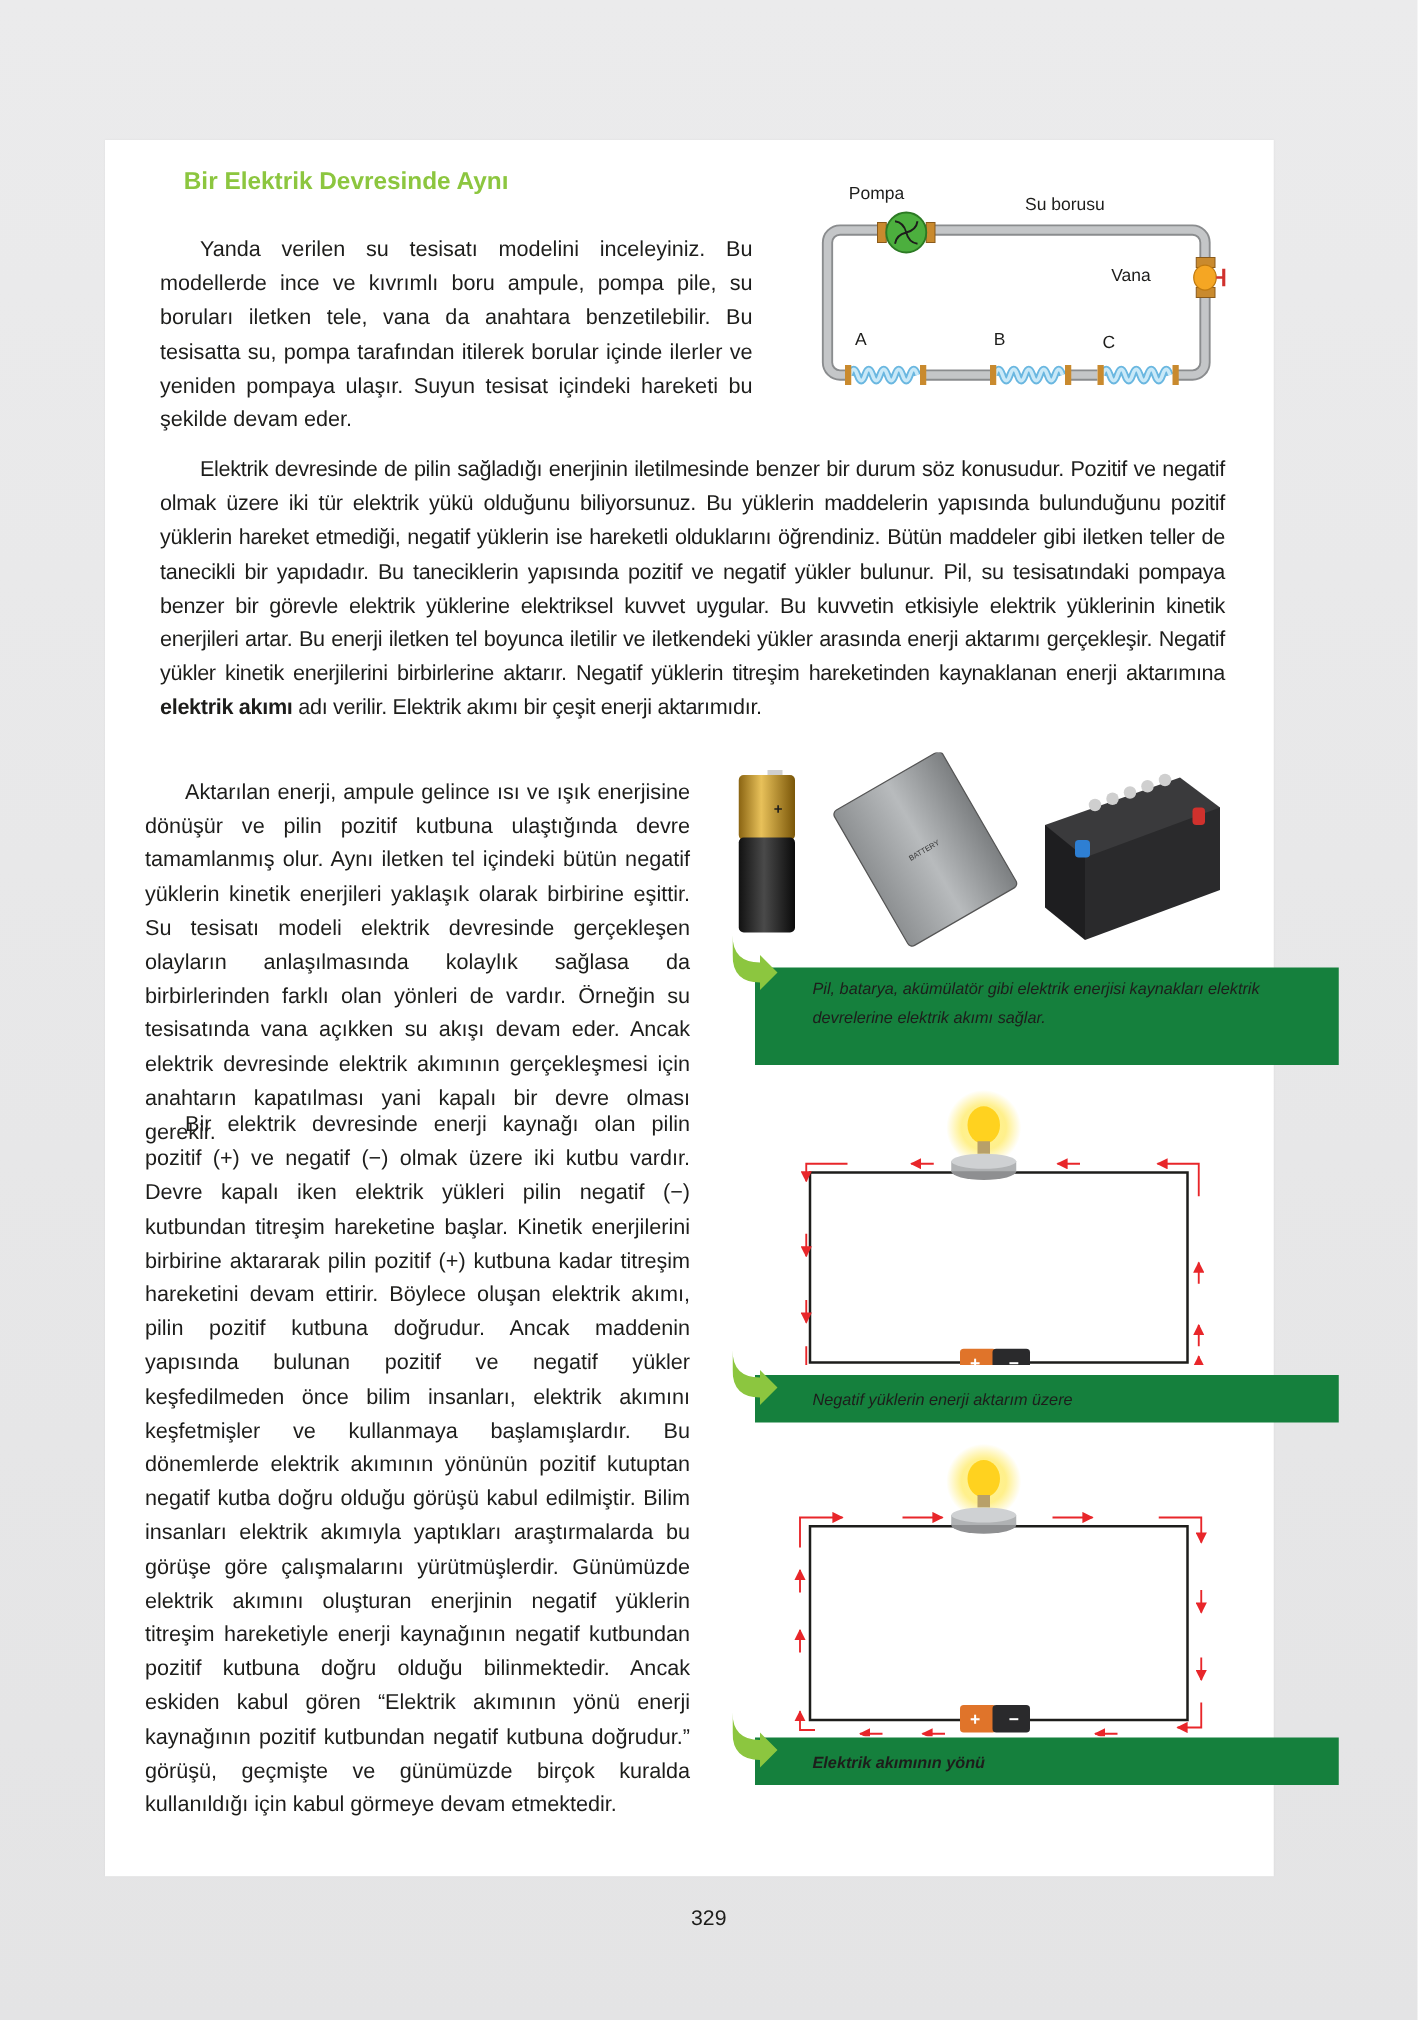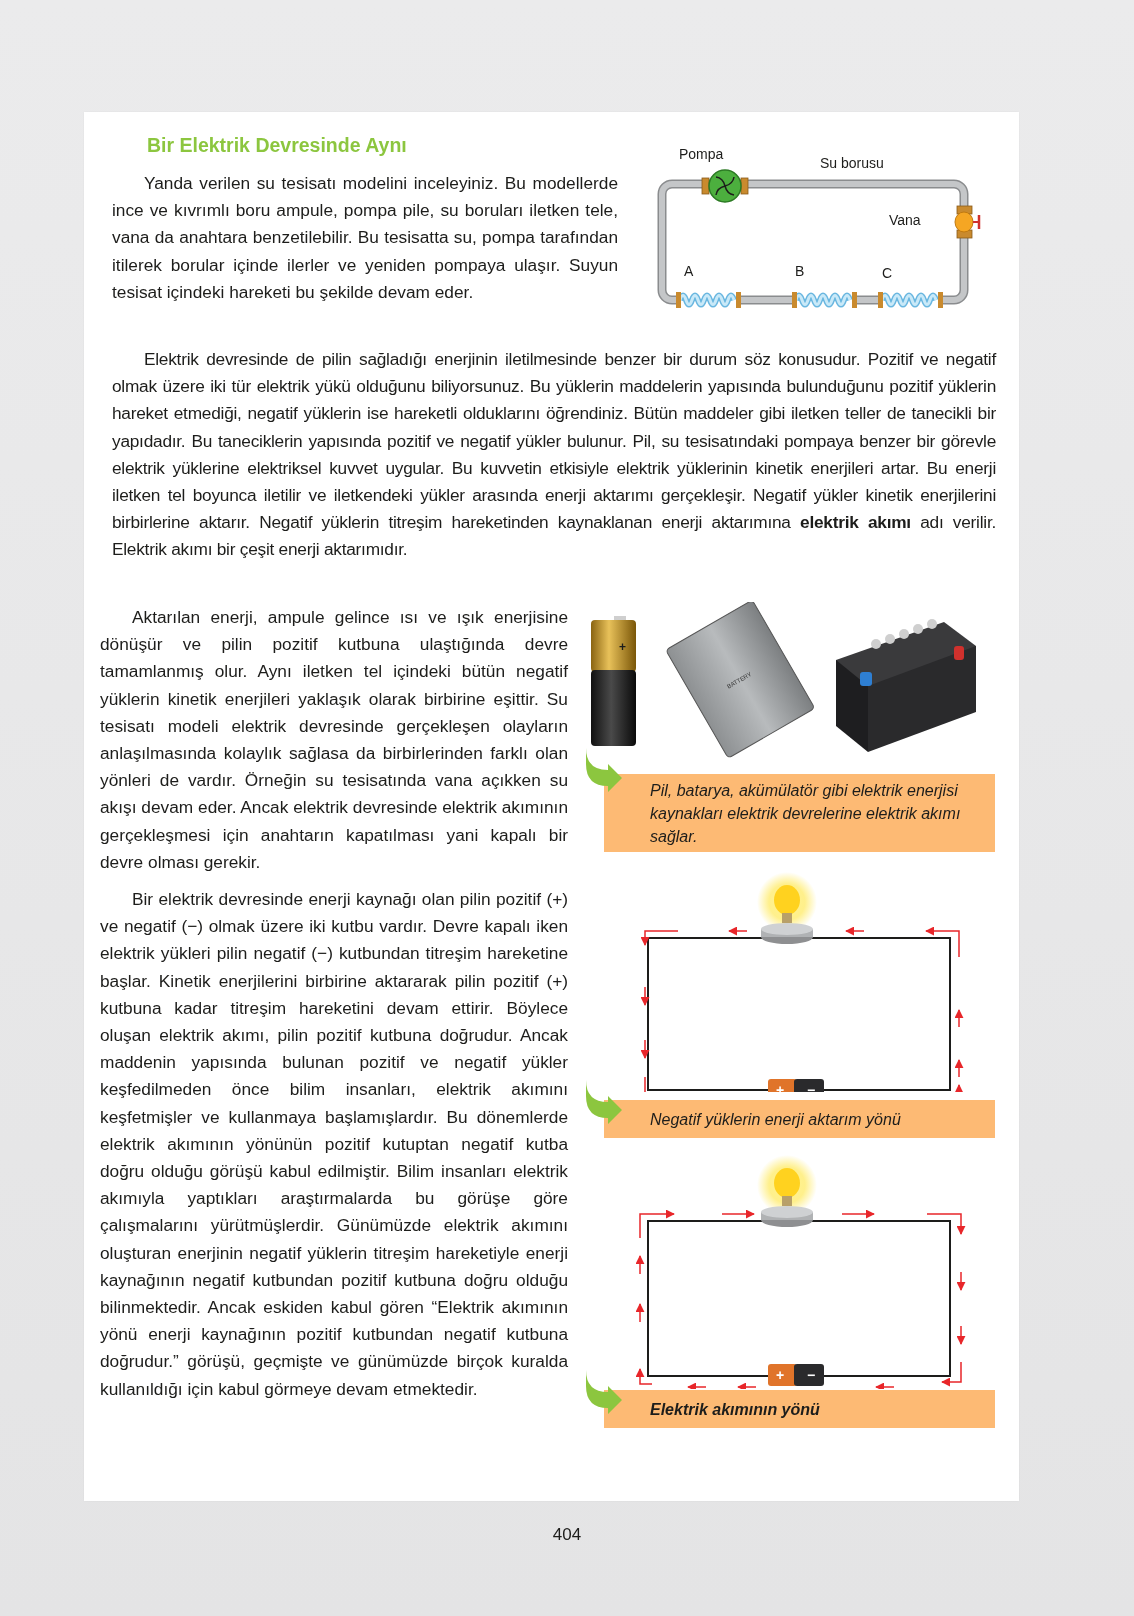--- a/index.html
+++ b/index.html
@@ -8,31 +8,31 @@
     background: linear-gradient(#ebebec, #e4e4e5);
     font-family: "Liberation Sans", sans-serif;
     color:#1d1d1b;
   }
   .page {
     position:absolute; left:84px; top:112px; width:935px; height:1389px;
     background:#ffffff;
     box-shadow: 0 0 2px rgba(0,0,0,0.05);
   }
   .txt { position:absolute; font-size:17.3px; line-height:27.2px; text-align:justify; color:#1d1d1b; }
-  .txt p { margin:0; text-indent:32px; }
+  .txt p { margin:16px; text-indent:32px; }
   .title { position:absolute; left:63px; top:22px; font-size:19.5px; font-weight:bold; color:#8cc63f; }
   .para1 { left:28px; top:58px; width:506px; }
   .para2 { left:28px; top:234px; width:884px; font-family:Liberation Sans, sans-serif; letter-spacing:-0.25px; }
   .col { left:16px; width:468px; }
   .para3 { top:492px; }
   .para4 { top:774px; }
   .para4 p { margin-top:0; }
   .caption-box {
-    position:absolute; left:520px; width:391px; background:#fdba74;
-    font-style:italic; font-size:16px; line-height:23px; color:#1d1d1b;
+    position:absolute; left:520px; width:467px; background:#15803d;
+    font-style:italic; font-size:13px; line-height:23px; color:#1d1d1b;
   }
   .caption-box .ctext { padding:5px 10px 8px 46px; }
   .arrow-tab { position:absolute; left:0; top:0; }
   .page-number { position:absolute; left:0; right:0; top:1525px; text-align:center; font-size:17px; color:#1d1d1b; }
   svg text { font-family:"Liberation Sans", sans-serif; }
 </style>
 </head>
 <body>
 
 <div class="page">
@@ -198,21 +198,21 @@
       <path d="M244 232 H262"></path>
       <path d="M299 232 H317"></path>
       <path d="M339 232 H355 V218"></path>
     </g>
   </svg>
 
   <div class="caption-box" style="top:988px; height:38px;">
     <svg class="arrow-tab" width="50" height="50" viewBox="0 0 50 50" style="left:-18px; top:-20px;">
       <path d="M0 0 q0 22 22 22 v-6 l14 14 -14 14 v-6 q-22 0 -22 -22z" fill="#8cc63f"></path>
     </svg>
-    <div class="ctext" style="padding-top:8px;">Negatif yüklerin enerji aktarım yönü</div>
+    <div class="ctext" style="padding-top:8px;">Negatif yüklerin enerji aktarım üzere</div>
   </div>
 
   <svg style="position:absolute; left:520px; top:1042px;" width="391" height="235" viewBox="0 0 391 235">
     <defs>
       <marker id="ah2" viewBox="0 0 10 10" refX="9" refY="5" markerWidth="6" markerHeight="6" orient="auto">
           <path d="M0 0 L10 5 L0 10z" fill="#e8262a"></path>
         </marker>
     </defs>
     <rect x="44" y="67" width="302" height="155" fill="none" stroke="#1d1d1b" stroke-width="2"></rect>
     <g>
@@ -248,13 +248,13 @@
 
   <div class="caption-box" style="top:1278px; height:38px;">
     <svg class="arrow-tab" width="50" height="50" viewBox="0 0 50 50" style="left:-18px; top:-20px;">
       <path d="M0 0 q0 22 22 22 v-6 l14 14 -14 14 v-6 q-22 0 -22 -22z" fill="#8cc63f"></path>
     </svg>
     <div class="ctext" style="padding-top:8px;font-weight:bold;">Elektrik akımının yönü</div>
   </div>
 
 </div>
 
-<div class="page-number">404</div>
+<div class="page-number">329</div>
 
 </body></html>

